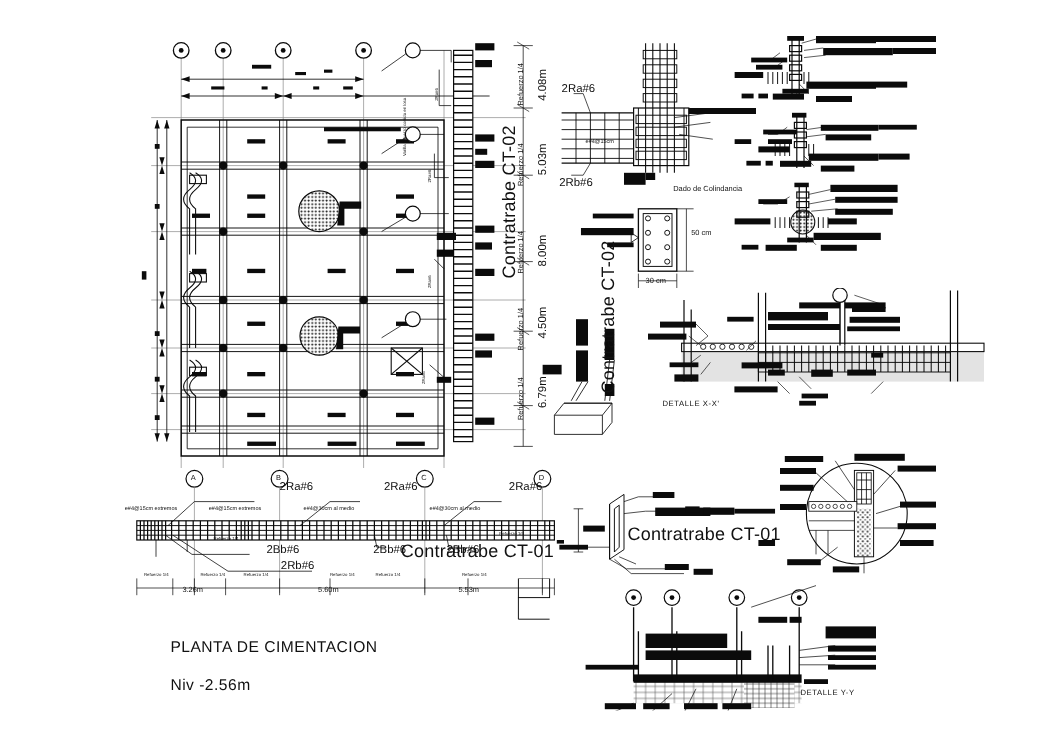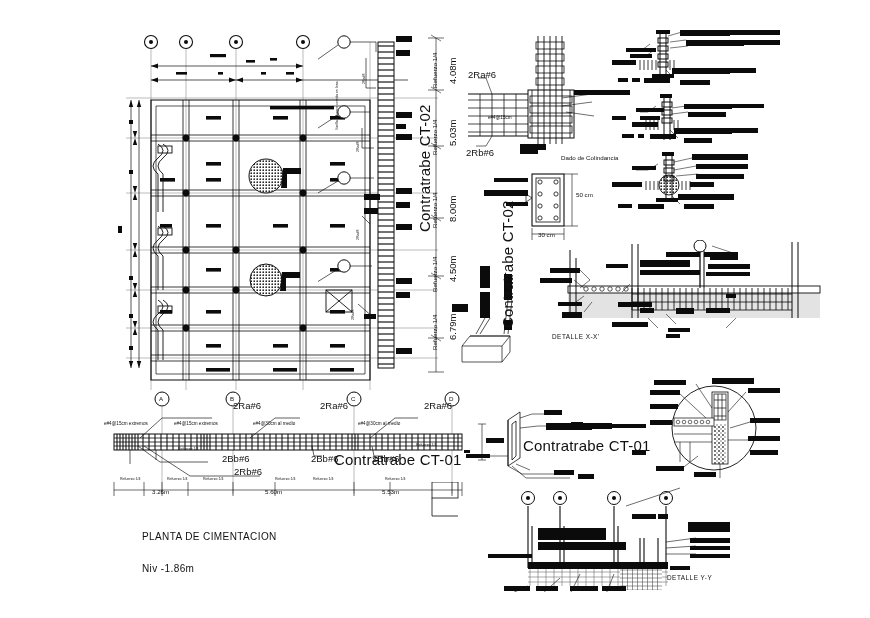--- a/index.html
+++ b/index.html
@@ -3,21 +3,21 @@
 <meta charset="utf-8">
 <style>
   html,body{margin:0;padding:0;background:#ffffff;}
   body{width:870px;height:618px;overflow:hidden;
        font-family:"Liberation Sans",sans-serif;color:#000;}
   #sheet{position:relative;width:870px;height:618px;background:#fff;}
   .abs{position:absolute;}
   svg{display:block;}
   .t{position:absolute;white-space:pre;color:#111;line-height:1;}
   .vt{transform-origin:0 0;}
-  .title-l{font-size:10px;letter-spacing:.4px;}
+  .title-l{font-size:13px;letter-spacing:.4px;}
   .big{font-size:15px;letter-spacing:.2px;}
   .med{font-size:9.5px;}
   .sm{font-size:6.2px;}
   .xs{font-size:4.6px;}
   .tiny{font-size:3.6px;}
   .det{font-size:6.4px;letter-spacing:.5px;}
 </style>
 </head>
 <body>
 
@@ -525,21 +525,21 @@
   <div class="t sm" style="left:152px;top:489px;">3.26m</div>
   <div class="t sm" style="left:265px;top:489px;">5.60m</div>
   <div class="t sm" style="left:382px;top:489px;">5.53m</div>
 
   <div class="t sm" style="left:159px;top:396px;">A</div>
   <div class="t sm" style="left:230px;top:396px;">B</div>
   <div class="t sm" style="left:351px;top:396px;">C</div>
   <div class="t sm" style="left:449px;top:396px;">D</div>
 
   <div class="t title-l" style="left:142px;top:532px;">PLANTA DE CIMENTACION</div>
-  <div class="t title-l" style="left:142px;top:564px;">Niv -1.86m</div>
+  <div class="t title-l" style="left:142px;top:564px;">Niv -2.56m</div>
 
   <div class="abs" style="left:462px;top:32px;">
     <svg width="175" height="135" viewBox="0 0 175 135">
 
       <g stroke="#0b0b0b" stroke-width="0.9" fill="none">
         <line x1="76" y1="4" x2="76" y2="112"></line>
         <line x1="82" y1="4" x2="82" y2="112"></line>
         <line x1="88" y1="4" x2="88" y2="112"></line>
         <line x1="94" y1="4" x2="94" y2="112"></line>
         <line x1="100" y1="4" x2="100" y2="112"></line>

